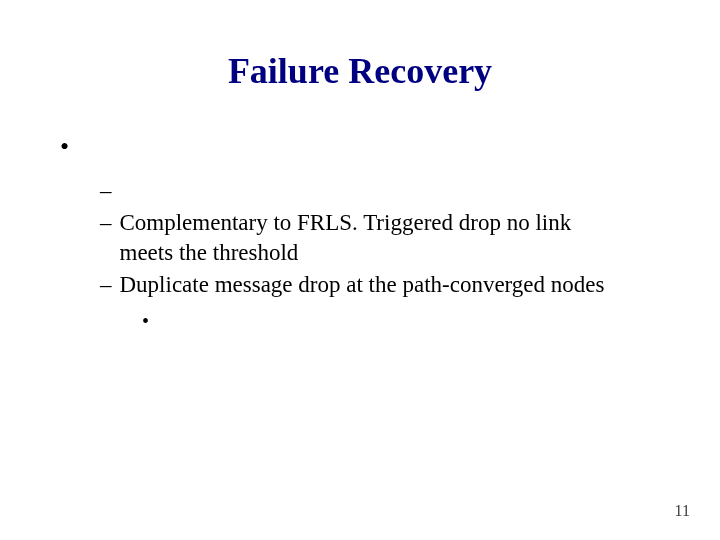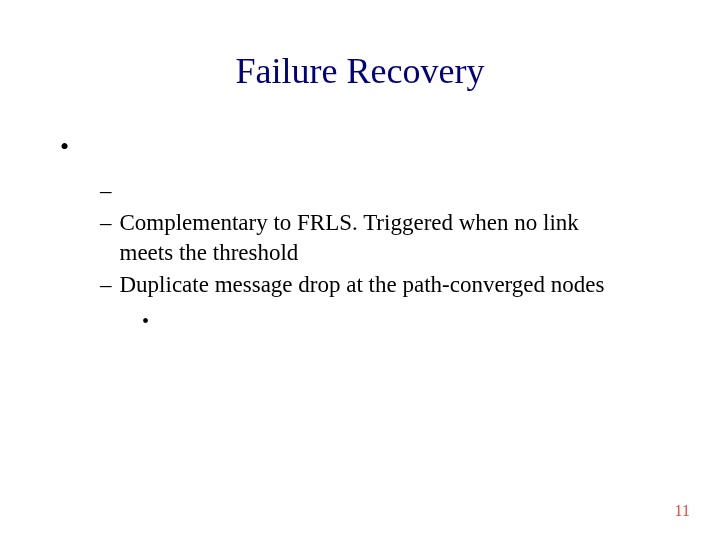--- a/index.html
+++ b/index.html
@@ -13,21 +13,21 @@
       background: #ffffff;
       font-family: "Times New Roman", Times, serif;
       color: #000000;
       position: relative;
       padding: 50px 60px 30px 60px;
     }
     .slide-title {
       text-align: center;
       font-size: 36px;
       color: #000080;
-      font-weight: normal;
+      font-weight: bold;
       margin-bottom: 40px;
     }
     .level1 {
       font-size: 26px;
       margin-left: 0px;
       margin-bottom: 14px;
       display: flex;
       align-items: flex-start;
     }
     .level1 .bullet {
@@ -56,39 +56,39 @@
     }
     .level3 .bullet {
       margin-right: 10px;
       flex-shrink: 0;
     }
     .page-number {
       position: absolute;
       bottom: 20px;
       right: 30px;
       font-size: 16px;
-      color: #ef4444;
+      color: #404040;
     }
   </style>
 </head>
 <body>
 
 <h1 class="slide-title">Failure Recovery</h1>
 
 <div class="level1">
   <span class="bullet">•</span>
 </div>
 
 <div class="level2">
   <span class="dash">–</span>
 </div>
 
 <div class="level2">
   <span class="dash">–</span>
-  <span>Complementary to FRLS. Triggered when no link meets the threshold</span>
+  <span>Complementary to FRLS. Triggered drop no link meets the threshold</span>
 </div>
 
 <div class="level2">
   <span class="dash">–</span>
   <span>Duplicate message drop at the path-converged nodes</span>
 </div>
 
 <div class="level3">
   <span class="bullet">•</span>
 </div>

